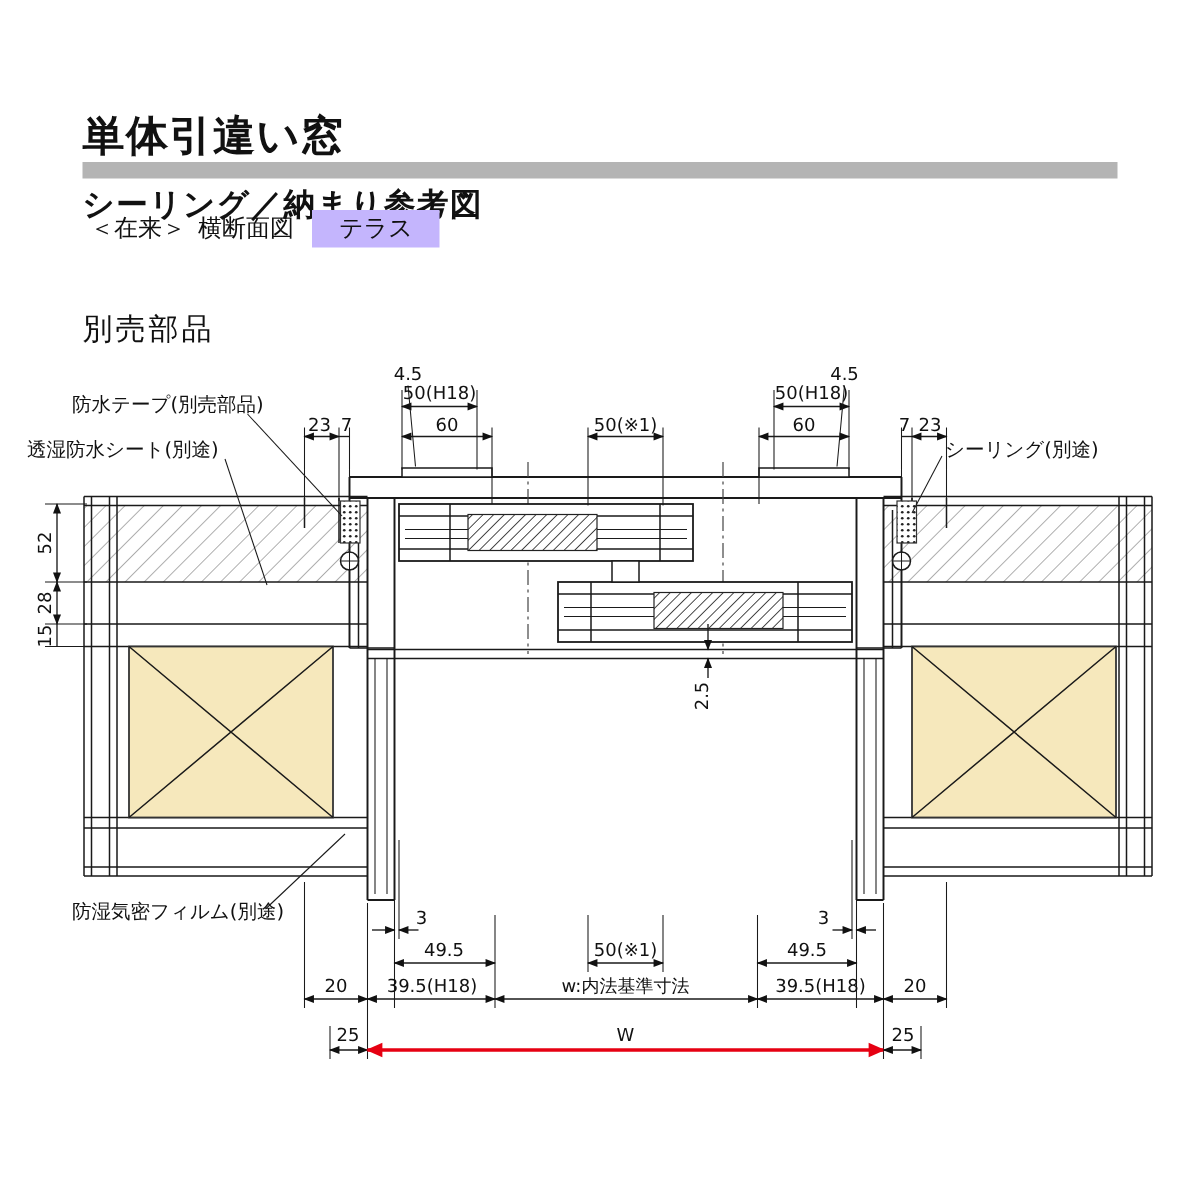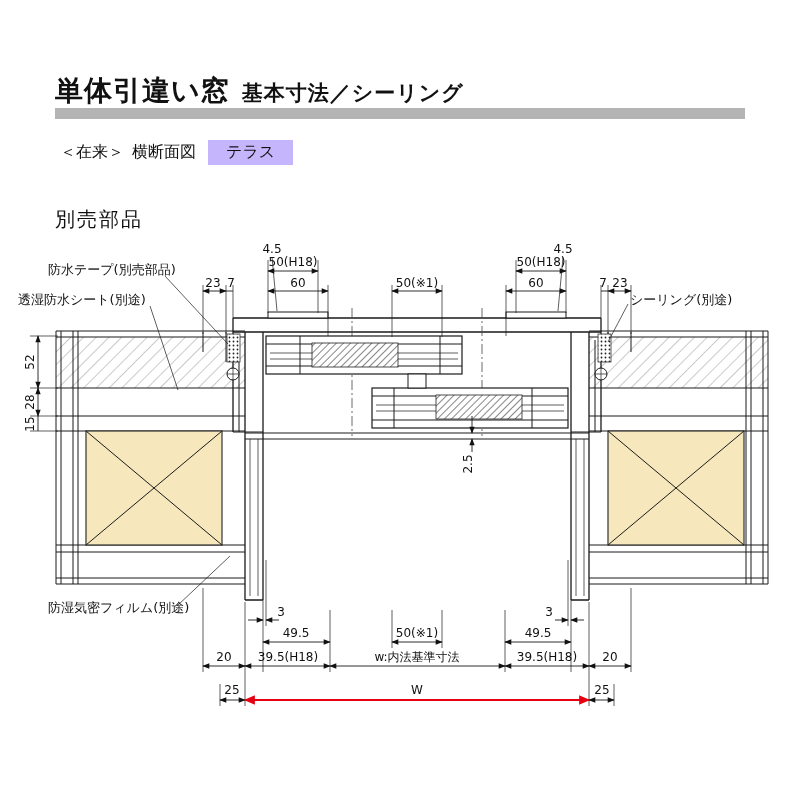--- a/index.html
+++ b/index.html
@@ -1,17 +1,17 @@
 <!DOCTYPE html>
 <html><head>
 <meta charset="utf-8">
 <style>
   html,body{margin:0;padding:0;background:#fff;}
   body{width:800px;height:800px;position:relative;font-family:"Liberation Sans","DejaVu Sans",sans-serif;color:#111;overflow:hidden;}
-  .header{position:absolute;left:55px;top:72px;display:flex;align-items:baseline;gap:12px;white-space:nowrap;}
+  .header{position:absolute;left:55px;top:72px;display:flex;align-items:baseline;gap:12px;white-space:nowrap;flex-direction:column;}
   .title-main{font-size:28px;font-weight:bold;letter-spacing:1px;}
   .title-sub{font-size:21px;font-weight:bold;letter-spacing:1px;}
   .title-bar{position:absolute;left:55px;top:108px;width:690px;height:11px;background:#b4b4b4;}
   .subhead{position:absolute;left:60px;top:140px;font-size:16px;display:flex;align-items:center;white-space:nowrap;justify-content:space-between;}
   .subhead .sep{width:8px;}
   .badge{background:#c4b5fd;padding:2px 18px;margin-left:12px;}
   .section-title{position:absolute;left:55px;top:206px;font-size:20px;letter-spacing:2px;}
   svg{position:absolute;left:0;top:228px;}
   .ln{stroke:#1a1a1a;stroke-width:1;fill:none;}
   .lnb{stroke:#1a1a1a;stroke-width:1.3;fill:none;}
@@ -19,21 +19,21 @@
   .dim{stroke:#1a1a1a;stroke-width:0.9;fill:none;}
   .cl{stroke:#444;stroke-width:0.8;fill:none;stroke-dasharray:10 3 2 3;}
   .txt{font-family:"DejaVu Sans","Liberation Sans",sans-serif;font-size:12px;fill:#111;text-anchor:middle;}
   .jp{font-family:"DejaVu Sans","Liberation Sans",sans-serif;font-size:13px;fill:#111;text-anchor:start;}
 </style>
 </head>
 <body>
 
 <div class="header">
   <span class="title-main">単体引違い窓</span>
-  <span class="title-sub">基本寸法／シーリング</span>
+  <span class="title-sub">シーリング／納まり参考図</span>
 </div>
 <div class="title-bar"></div>
 
 <div class="subhead">
   <span>＜在来＞</span>
   <span class="sep"></span>
   <span>横断面図</span>
   <span class="badge">テラス</span>
 </div>
 

